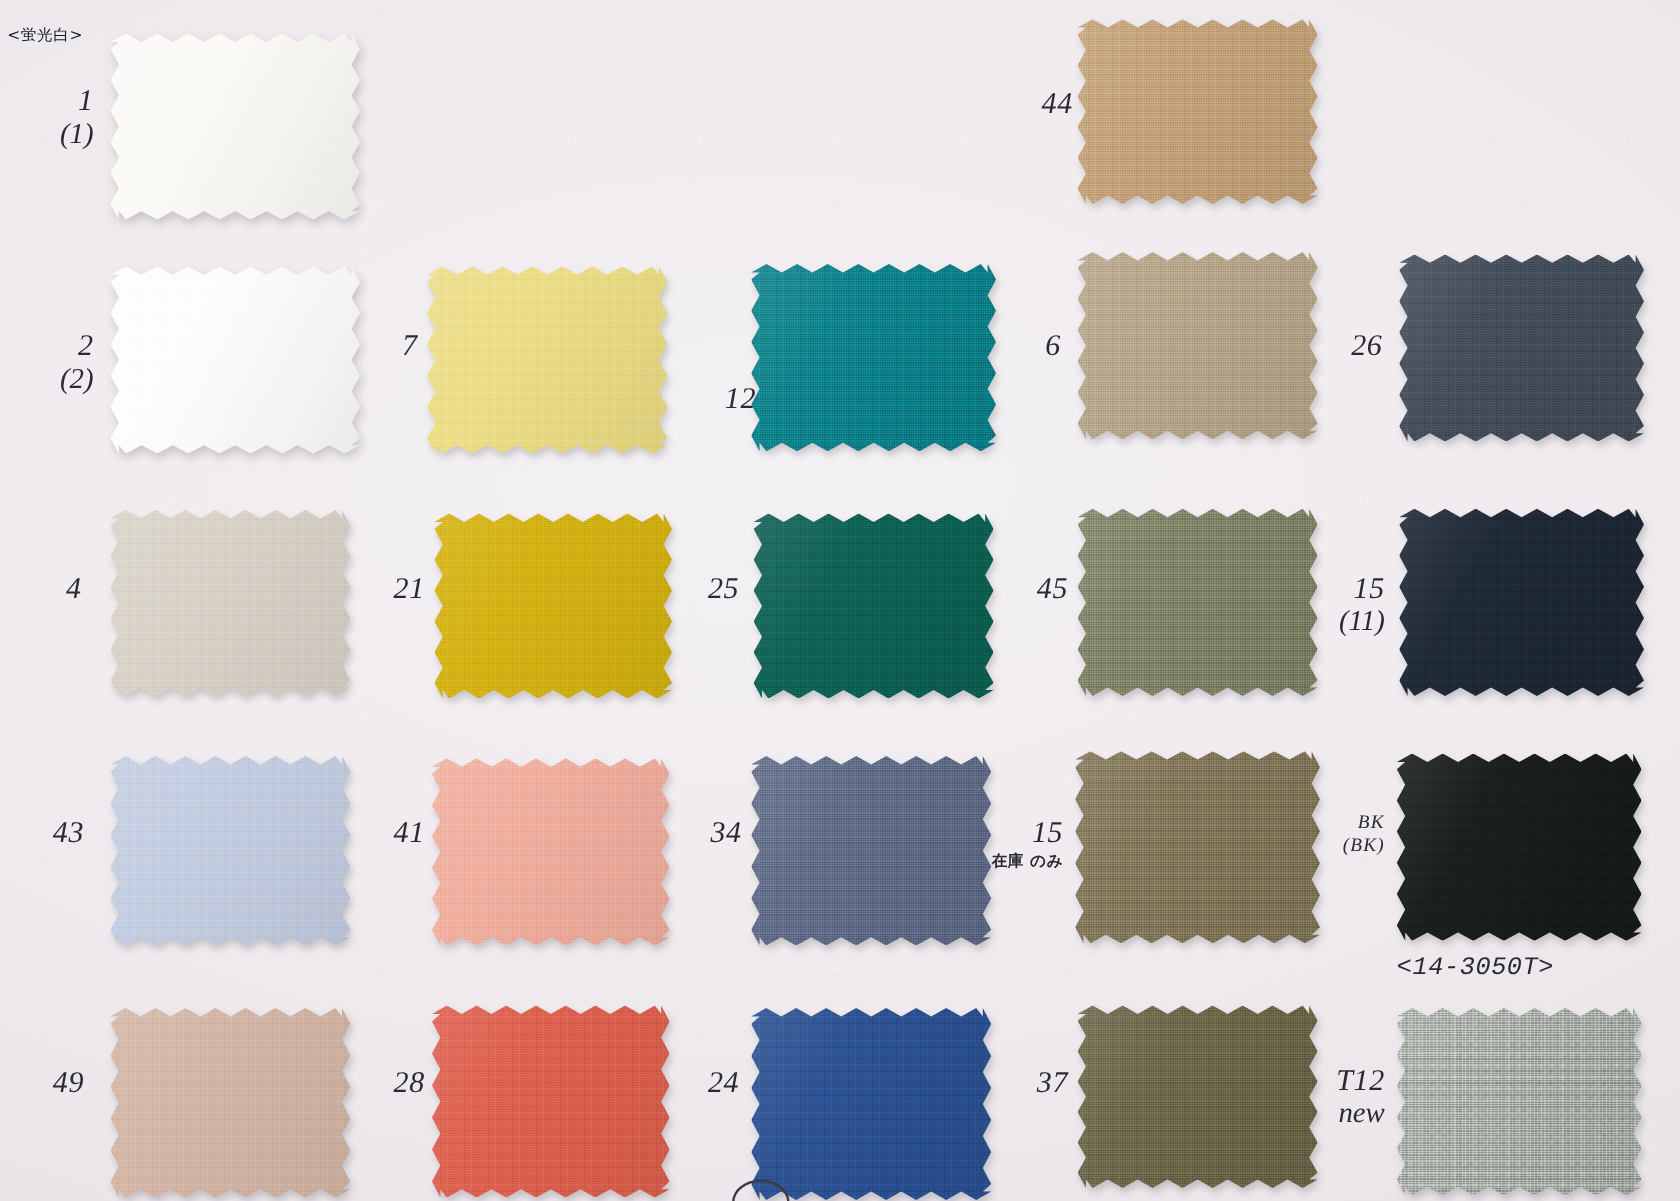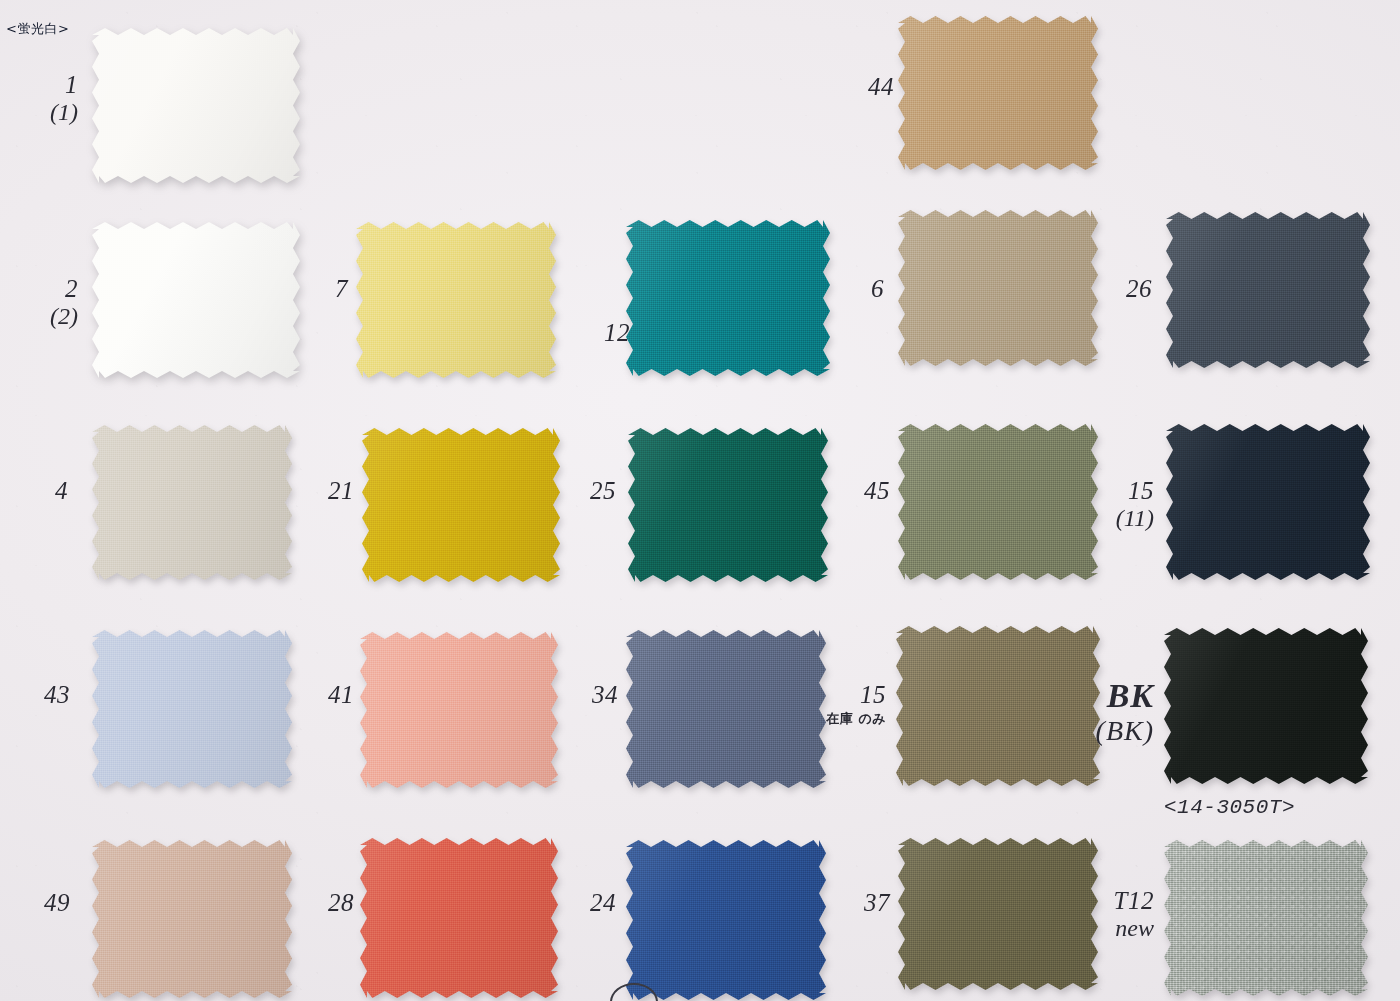--- a/index.html
+++ b/index.html
@@ -70,25 +70,25 @@
     font-family: "DejaVu Sans", sans-serif;
     line-height: 1.25;
     margin-top: 3px;
     letter-spacing: 0.5px;
     font-weight: bold;
   }
   .label.script .code,
   .label.script .alt {
     font-family: "Liberation Serif", serif;
     font-style: italic;
-    font-weight: bold;
-    font-size: 34px;
+    font-weight: normal;
+    font-size: 16px;
     letter-spacing: 1px;
   }
-  .label.script .alt { font-weight: normal; font-size: 28px; }
+  .label.script .alt { font-weight: normal; font-size: 16px; }
 
   .group-tag {
     position: absolute;
     font-family: "DejaVu Sans", sans-serif;
     font-size: 13px;
     color: #0f172a;
     letter-spacing: 0.5px;
     white-space: nowrap;
   }
   .under-tag {

